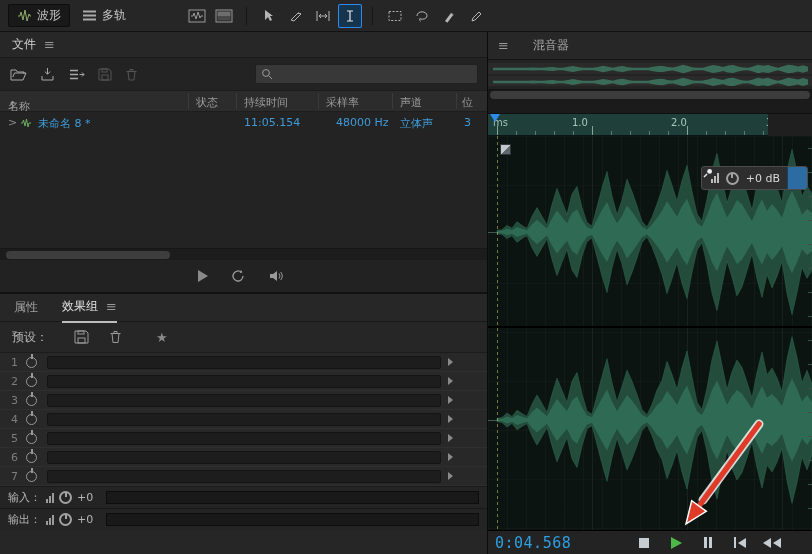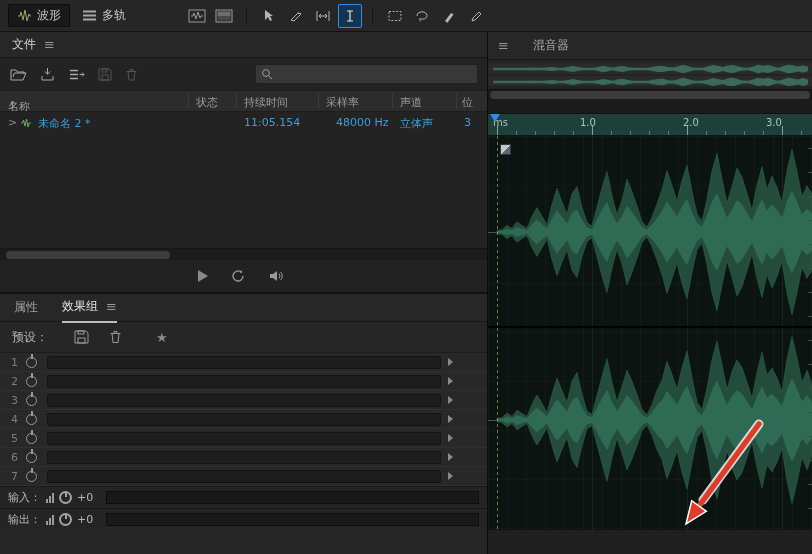--- a/index.html
+++ b/index.html
@@ -79,21 +79,21 @@
 .editor-tabs{height:28px;background:#272727;border-bottom:1px solid #151515;display:flex;
              align-items:center;padding:0 10px;gap:10px}
 .etab{color:#a8a8a8;white-space:nowrap}
 .etab.active{color:#eaeaea;border-bottom:2px solid #cfcfcf;padding:5px 0}
 .overview{position:absolute;left:0;top:28px;width:324px;height:30px;background:#232323;
           display:flex;flex-direction:column;gap:2px;padding:3px 0;border-bottom:1px solid #151515}
 .overview svg{display:block;background:#2a2a2a}
 .zoombar{position:absolute;left:0;top:58px;width:324px;height:10px;background:#191919}
 .zoom-thumb{position:absolute;left:2px;top:1px;width:320px;height:8px;background:#3c3c3c;border-radius:4px}
 .rspacer{position:absolute;left:0;top:68px;width:324px;height:14px;background:#1b1b1b;border-bottom:1px solid #101010}
-.ruler{position:absolute;left:0;top:82px;width:324px;height:22px;background:#1f403a;overflow:hidden;
+.ruler{position:absolute;left:0;top:82px;width:280px;height:22px;background:#1f403a;overflow:hidden;
        border-bottom:1px solid #0a1513}
 .ruler-unit{position:absolute;left:5px;top:3px;font-size:10px;color:#9fc0b6}
 .tick{position:absolute;bottom:0;width:1px;height:4px;background:#5d7a72}
 .tick.major{height:9px;background:#86a399}
 .tick-label{position:absolute;top:3px;font-size:10px;color:#a9c6bc}
 .playhead-marker{position:absolute;left:2px;top:0;width:0;height:0;border-left:5px solid transparent;
                  border-right:5px solid transparent;border-top:8px solid #2d8ceb}
 .wave-area{position:absolute;left:0;top:104px;width:324px;height:394px;background:#0c1411;overflow:hidden}
 .wave-grid{position:absolute;inset:0;
   background-image:repeating-linear-gradient(90deg,rgba(140,180,165,0.045) 0 1px,transparent 1px 19px),
@@ -270,21 +270,21 @@
           <i class="col-div" style="left:392px"></i>
         <i class="col-div" style="left:456px"></i>
       </div>
       <div class="file-row">
         <span class="exp" style="left:8px">&gt;</span>
         <span style="left:20px;top:6px">
           <svg class="li" width="12" height="10" viewBox="0 0 12 10">
               <path d="M1 5h1.5l1-3 1.5 6 1.5-7 1.5 8 1-4H11" stroke="#6fae62" fill="none"></path>
             </svg>
           </span>
-        <span style="left:38px">未命名 2 *</span>
+        <span style="left:38px">未命名 8 *</span>
         <span style="left:244px">11:05.154</span>
         <span style="left:336px">48000 Hz</span>
         <span style="left:400px">立体声</span>
         <span style="left:464px">3</span>
       </div>
       <div class="files-empty"></div>
       <div class="hscroll">
           <div class="thumb"></div>
         </div>
       <div class="files-transport">
@@ -431,41 +431,56 @@
         <i class="tick" style="left: 142px;"></i>
         <i class="tick" style="left: 161px;"></i>
         <i class="tick" style="left: 180px;"></i>
         <i class="tick major" style="left: 199px;"></i>
         <i class="tick" style="left: 218px;"></i>
         <i class="tick" style="left: 237px;"></i>
         <i class="tick" style="left: 256px;"></i>
         <i class="tick" style="left: 275px;"></i>
         <i class="tick major" style="left: 294px;"></i>
         <i class="tick" style="left: 313px;"></i>
-        <span class="tick-label" style="left: 92px;">1.0</span>
-        <span class="tick-label" style="left: 183px; margin-left: 12px;">2.0</span>
+        <span class="tick-label" style="left: 84px;">1.0</span>
+        <span class="tick-label" style="left: 183px;">2.0</span>
         <span class="tick-label" style="left: 278px;">3.0</span>
       </div>
 
     <div class="wave-area">
       <div class="wave-grid">
           <i class="gridv" style="left: 104px;"></i>
           <i class="gridv" style="left: 199px;"></i>
           <i class="gridv" style="left: 294px;"></i>
         </div>
       <div class="centerline c1"></div>
       <div class="centerline c2"></div>
       <div class="chan-divider"></div>
       <svg width="324" height="394">
           <polygon points="9.0,94.3 14.0,93.7 19.0,89.4 24.0,92.3 29.0,85.7 34.0,89.4 39.0,92.5 44.0,80.3 49.0,71.6 54.0,80.3 59.0,89.0 64.0,68.6 69.0,52.4 74.0,65.9 79.0,78.4 84.0,58.1 89.0,50.5 94.0,71.6 99.0,86.5 104.0,90.0 109.0,70.9 114.0,52.1 119.0,35.5 124.0,60.1 129.0,78.7 134.0,64.2 139.0,43.2 144.0,55.7 149.0,70.0 154.0,85.5 159.0,91.0 164.0,81.2 169.0,68.1 174.0,53.6 179.0,34.6 184.0,49.4 189.0,65.2 194.0,44.6 199.0,29.4 204.0,55.6 209.0,78.0 214.0,85.2 219.0,63.2 224.0,34.9 229.0,17.4 234.0,42.7 239.0,67.1 244.0,51.0 249.0,32.1 254.0,41.2 259.0,57.4 264.0,74.0 269.0,49.3 274.0,30.7 279.0,53.5 284.0,40.2 289.0,51.6 294.0,66.9 299.0,34.6 304.0,13.5 309.0,35.5 314.0,60.8 319.0,49.7 324.0,57.9 324.0,134.1 319.0,142.3 314.0,131.2 309.0,156.5 304.0,178.5 299.0,157.4 294.0,125.1 289.0,140.4 284.0,151.8 279.0,138.5 274.0,161.3 269.0,142.7 264.0,118.0 259.0,134.6 254.0,150.8 249.0,159.9 244.0,141.0 239.0,124.9 234.0,149.3 229.0,174.6 224.0,157.1 219.0,128.8 214.0,106.8 209.0,114.0 204.0,136.4 199.0,162.6 194.0,147.4 189.0,126.8 184.0,142.6 179.0,157.4 174.0,138.4 169.0,123.9 164.0,110.8 159.0,101.0 154.0,106.5 149.0,122.0 144.0,136.3 139.0,148.8 134.0,127.8 129.0,113.3 124.0,131.9 119.0,156.5 114.0,139.9 109.0,121.1 104.0,102.0 99.0,105.5 94.0,120.4 89.0,141.5 84.0,133.9 79.0,113.6 74.0,126.1 69.0,139.6 64.0,123.4 59.0,103.0 54.0,111.7 49.0,120.4 44.0,111.7 39.0,99.5 34.0,102.6 29.0,106.3 24.0,99.7 19.0,102.6 14.0,98.3 9.0,97.7" fill="#234c3c" stroke="#2e6450" stroke-width="0.6"></polygon>
           <polygon points="9.0,94.8 14.0,94.8 19.0,92.7 24.0,94.2 29.0,90.9 34.0,92.7 39.0,94.2 44.0,88.2 49.0,83.8 54.0,88.2 59.0,92.5 64.0,82.3 69.0,74.2 74.0,80.9 79.0,87.2 84.0,77.0 89.0,73.2 94.0,83.8 99.0,91.3 104.0,93.0 109.0,83.4 114.0,74.0 119.0,65.7 124.0,78.0 129.0,87.3 134.0,80.1 139.0,69.6 144.0,75.8 149.0,83.0 154.0,90.7 159.0,93.5 164.0,88.6 169.0,82.0 174.0,74.8 179.0,65.3 184.0,72.7 189.0,80.6 194.0,70.3 199.0,62.7 204.0,75.8 209.0,87.0 214.0,90.6 219.0,79.6 224.0,65.4 229.0,56.7 234.0,69.3 239.0,81.5 244.0,73.5 249.0,64.0 254.0,68.6 259.0,76.7 264.0,85.0 269.0,72.7 274.0,63.3 279.0,74.8 284.0,68.1 289.0,73.8 294.0,81.4 299.0,65.3 304.0,54.8 309.0,65.7 314.0,78.4 319.0,72.9 324.0,77.0 324.0,115.0 319.0,119.1 314.0,113.6 309.0,126.3 304.0,137.2 299.0,126.7 294.0,110.6 289.0,118.2 284.0,123.9 279.0,117.2 274.0,128.7 269.0,119.3 264.0,107.0 259.0,115.3 254.0,123.4 249.0,128.0 244.0,118.5 239.0,110.5 234.0,122.7 229.0,135.3 224.0,126.6 219.0,112.4 214.0,101.4 209.0,105.0 204.0,116.2 199.0,129.3 194.0,121.7 189.0,111.4 184.0,119.3 179.0,126.7 174.0,117.2 169.0,110.0 164.0,103.4 159.0,98.5 154.0,101.3 149.0,109.0 144.0,116.2 139.0,122.4 134.0,111.9 129.0,104.7 124.0,114.0 119.0,126.3 114.0,118.0 109.0,108.6 104.0,99.0 99.0,100.7 94.0,108.2 89.0,118.8 84.0,115.0 79.0,104.8 74.0,111.1 69.0,117.8 64.0,109.7 59.0,99.5 54.0,103.8 49.0,108.2 44.0,103.8 39.0,97.8 34.0,99.3 29.0,101.1 24.0,97.8 19.0,99.3 14.0,97.2 9.0,97.2" fill="#2f6b54"></polygon>
           <polygon points="9.0,282.3 14.0,281.6 19.0,277.0 24.0,280.5 29.0,274.3 34.0,277.6 39.0,280.5 44.0,268.2 49.0,258.9 54.0,267.5 59.0,276.4 64.0,258.3 69.0,242.2 74.0,254.5 79.0,266.4 84.0,245.3 89.0,236.5 94.0,258.1 99.0,275.2 104.0,278.3 109.0,259.6 114.0,240.5 119.0,222.7 124.0,246.8 129.0,265.7 134.0,250.5 139.0,234.2 144.0,245.2 149.0,258.4 154.0,273.4 159.0,278.9 164.0,268.5 169.0,254.2 174.0,244.4 179.0,225.4 184.0,238.6 189.0,253.4 194.0,231.8 199.0,214.9 204.0,241.2 209.0,266.3 214.0,273.8 219.0,252.3 224.0,223.7 229.0,204.9 234.0,229.2 239.0,253.6 244.0,235.8 249.0,224.1 254.0,231.5 259.0,246.3 264.0,262.0 269.0,236.4 274.0,216.0 279.0,238.9 284.0,232.1 289.0,241.8 294.0,255.8 299.0,223.3 304.0,200.7 309.0,221.5 314.0,246.9 319.0,234.2 324.0,248.2 324.0,319.8 319.0,333.8 314.0,321.1 309.0,346.5 304.0,367.3 299.0,344.7 294.0,312.2 289.0,326.2 284.0,335.9 279.0,329.1 274.0,352.0 269.0,331.6 264.0,306.0 259.0,321.7 254.0,336.5 249.0,343.9 244.0,332.2 239.0,314.4 234.0,338.8 229.0,363.1 224.0,344.3 219.0,315.7 214.0,294.2 209.0,301.7 204.0,326.8 199.0,353.1 194.0,336.2 189.0,314.6 184.0,329.4 179.0,342.6 174.0,323.6 169.0,313.8 164.0,299.5 159.0,289.1 154.0,294.6 149.0,309.6 144.0,322.8 139.0,333.8 134.0,317.5 129.0,302.3 124.0,321.2 119.0,345.3 114.0,327.5 109.0,308.4 104.0,289.7 99.0,292.8 94.0,309.9 89.0,331.5 84.0,322.7 79.0,301.6 74.0,313.5 69.0,325.8 64.0,309.7 59.0,291.6 54.0,300.5 49.0,309.1 44.0,299.8 39.0,287.5 34.0,290.4 29.0,293.7 24.0,287.5 19.0,291.0 14.0,286.4 9.0,285.7" fill="#234c3c" stroke="#2e6450" stroke-width="0.6"></polygon>
           <polygon points="9.0,282.8 14.0,282.8 19.0,280.5 24.0,282.3 29.0,279.1 34.0,280.8 39.0,282.3 44.0,276.1 49.0,271.4 54.0,275.8 59.0,280.2 64.0,271.1 69.0,263.1 74.0,269.2 79.0,275.2 84.0,264.6 89.0,260.3 94.0,271.0 99.0,279.6 104.0,281.1 109.0,271.8 114.0,262.2 119.0,253.4 124.0,265.4 129.0,274.9 134.0,267.2 139.0,259.1 144.0,264.6 149.0,271.2 154.0,278.7 159.0,281.4 164.0,276.2 169.0,269.1 174.0,264.2 179.0,254.7 184.0,261.3 189.0,268.7 194.0,257.9 199.0,249.4 204.0,262.6 209.0,275.2 214.0,278.9 219.0,268.2 224.0,253.9 229.0,244.4 234.0,256.6 239.0,268.8 244.0,259.9 249.0,254.0 254.0,257.8 259.0,265.2 264.0,273.0 269.0,260.2 274.0,250.0 279.0,261.4 284.0,258.1 289.0,262.9 294.0,269.9 299.0,253.6 304.0,242.3 309.0,252.8 314.0,265.4 319.0,259.1 324.0,266.1 324.0,301.9 319.0,308.9 314.0,302.6 309.0,315.2 304.0,325.7 299.0,314.4 294.0,298.1 289.0,305.1 284.0,309.9 279.0,306.6 274.0,318.0 269.0,307.8 264.0,295.0 259.0,302.8 254.0,310.2 249.0,314.0 244.0,308.1 239.0,299.2 234.0,311.4 229.0,323.6 224.0,314.1 219.0,299.8 214.0,289.1 209.0,292.8 204.0,305.4 199.0,318.6 194.0,310.1 189.0,299.3 184.0,306.7 179.0,313.3 174.0,303.8 169.0,298.9 164.0,291.8 159.0,286.6 154.0,289.3 149.0,296.8 144.0,303.4 139.0,308.9 134.0,300.8 129.0,293.1 124.0,302.6 119.0,314.6 114.0,305.8 109.0,296.2 104.0,286.9 99.0,288.4 94.0,297.0 89.0,307.7 84.0,303.4 79.0,292.8 74.0,298.8 69.0,304.9 64.0,296.9 59.0,287.8 54.0,292.2 49.0,296.6 44.0,291.9 39.0,285.7 34.0,287.2 29.0,288.9 24.0,285.7 19.0,287.5 14.0,285.2 9.0,285.2" fill="#2f6b54"></polygon>
         </svg>
       <div class="clip-gain"></div>
+      <div class="hud">
+        <span class="hud-bars">
+            <i style="height:4px"></i>
+            <i style="height:7px"></i>
+            <i style="height:10px"></i>
+          </span>
+        <span class="knob"></span>
+        <span>+0 dB</span>
+        <span class="hud-pin">
+          <svg class="li" width="12" height="12" viewBox="0 0 12 12">
+              <path d="M2 10l3-3" stroke="#e8eef2" stroke-width="1.4"></path>
+              <circle cx="7.6" cy="4.4" r="2.4" fill="#e8eef2"></circle>
+            </svg>
+          </span>
+      </div>
       <div class="cti"></div>
       <div class="amp-ruler">
           <i style="top: 12px;"></i>
           <i style="top: 36px;"></i>
           <i style="top: 60px;"></i>
           <i style="top: 84px;"></i>
           <i style="top: 108px;"></i>
           <i style="top: 132px;"></i>
           <i style="top: 156px;"></i>
           <i style="top: 180px;"></i>
@@ -473,20 +488,43 @@
           <i style="top: 228px;"></i>
           <i style="top: 252px;"></i>
           <i style="top: 276px;"></i>
           <i style="top: 300px;"></i>
           <i style="top: 324px;"></i>
           <i style="top: 348px;"></i>
           <i style="top: 372px;"></i>
         </div>
     </div>
 
+    <div class="transport">
+      <span class="time">0:04.568</span>
+      <div class="t-btns">
+        <span class="tbtn">
+            <span class="ic-stop"></span>
+          </span>
+        <span class="tbtn">
+            <span class="ic-playt"></span>
+          </span>
+        <span class="tbtn">
+            <span class="ic-pb"></span>
+            <span class="ic-pb"></span>
+          </span>
+        <span class="tbtn">
+            <span class="ic-bar"></span>
+            <span class="ic-left"></span>
+          </span>
+        <span class="tbtn">
+            <span class="ic-left"></span>
+            <span class="ic-left"></span>
+          </span>
+      </div>
+    </div>
 
     <svg class="arrow-overlay" width="324" height="522" viewBox="0 0 324 522">
       <line x1="271" y1="392" x2="215" y2="468" stroke="#ffffff" stroke-width="9" stroke-linecap="round" opacity="0.8"></line>
       <line x1="271" y1="392" x2="211" y2="474" stroke="#e03a28" stroke-width="5.5" stroke-linecap="round"></line>
       <polygon points="198,492 203.7,468.7 218.3,479.3" fill="#e03a28" stroke="#ffffff" stroke-width="1.5"></polygon>
     </svg>
   </div>
 </div>
 
 </body></html>

